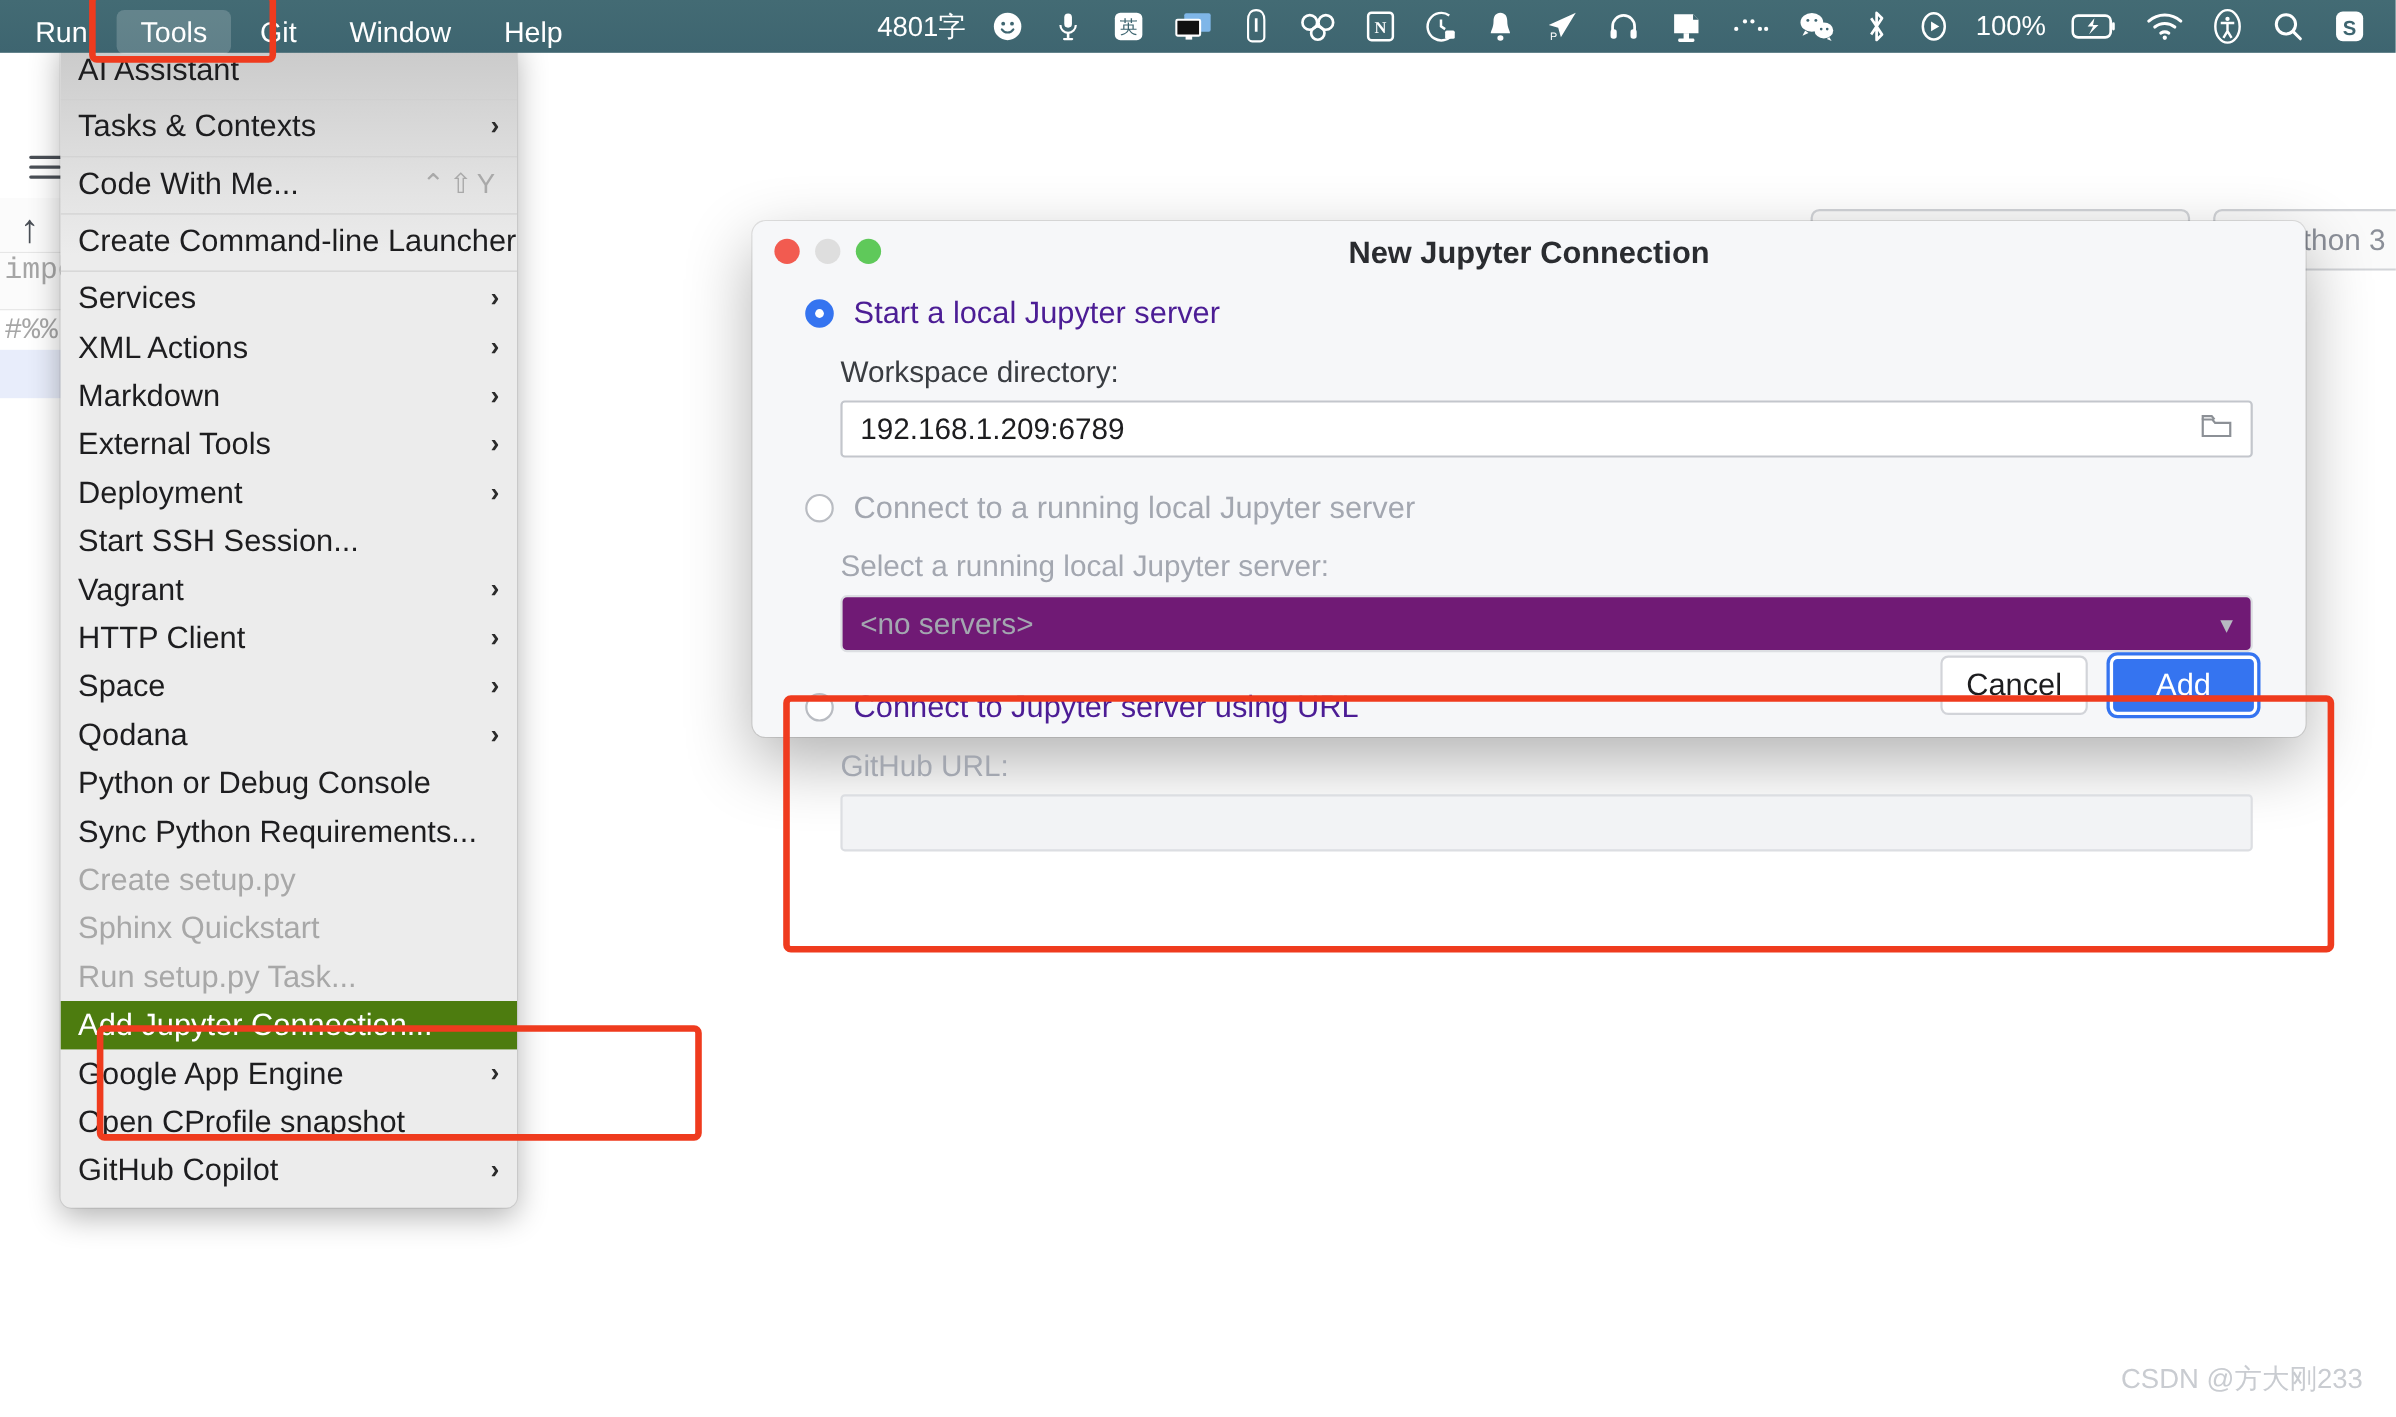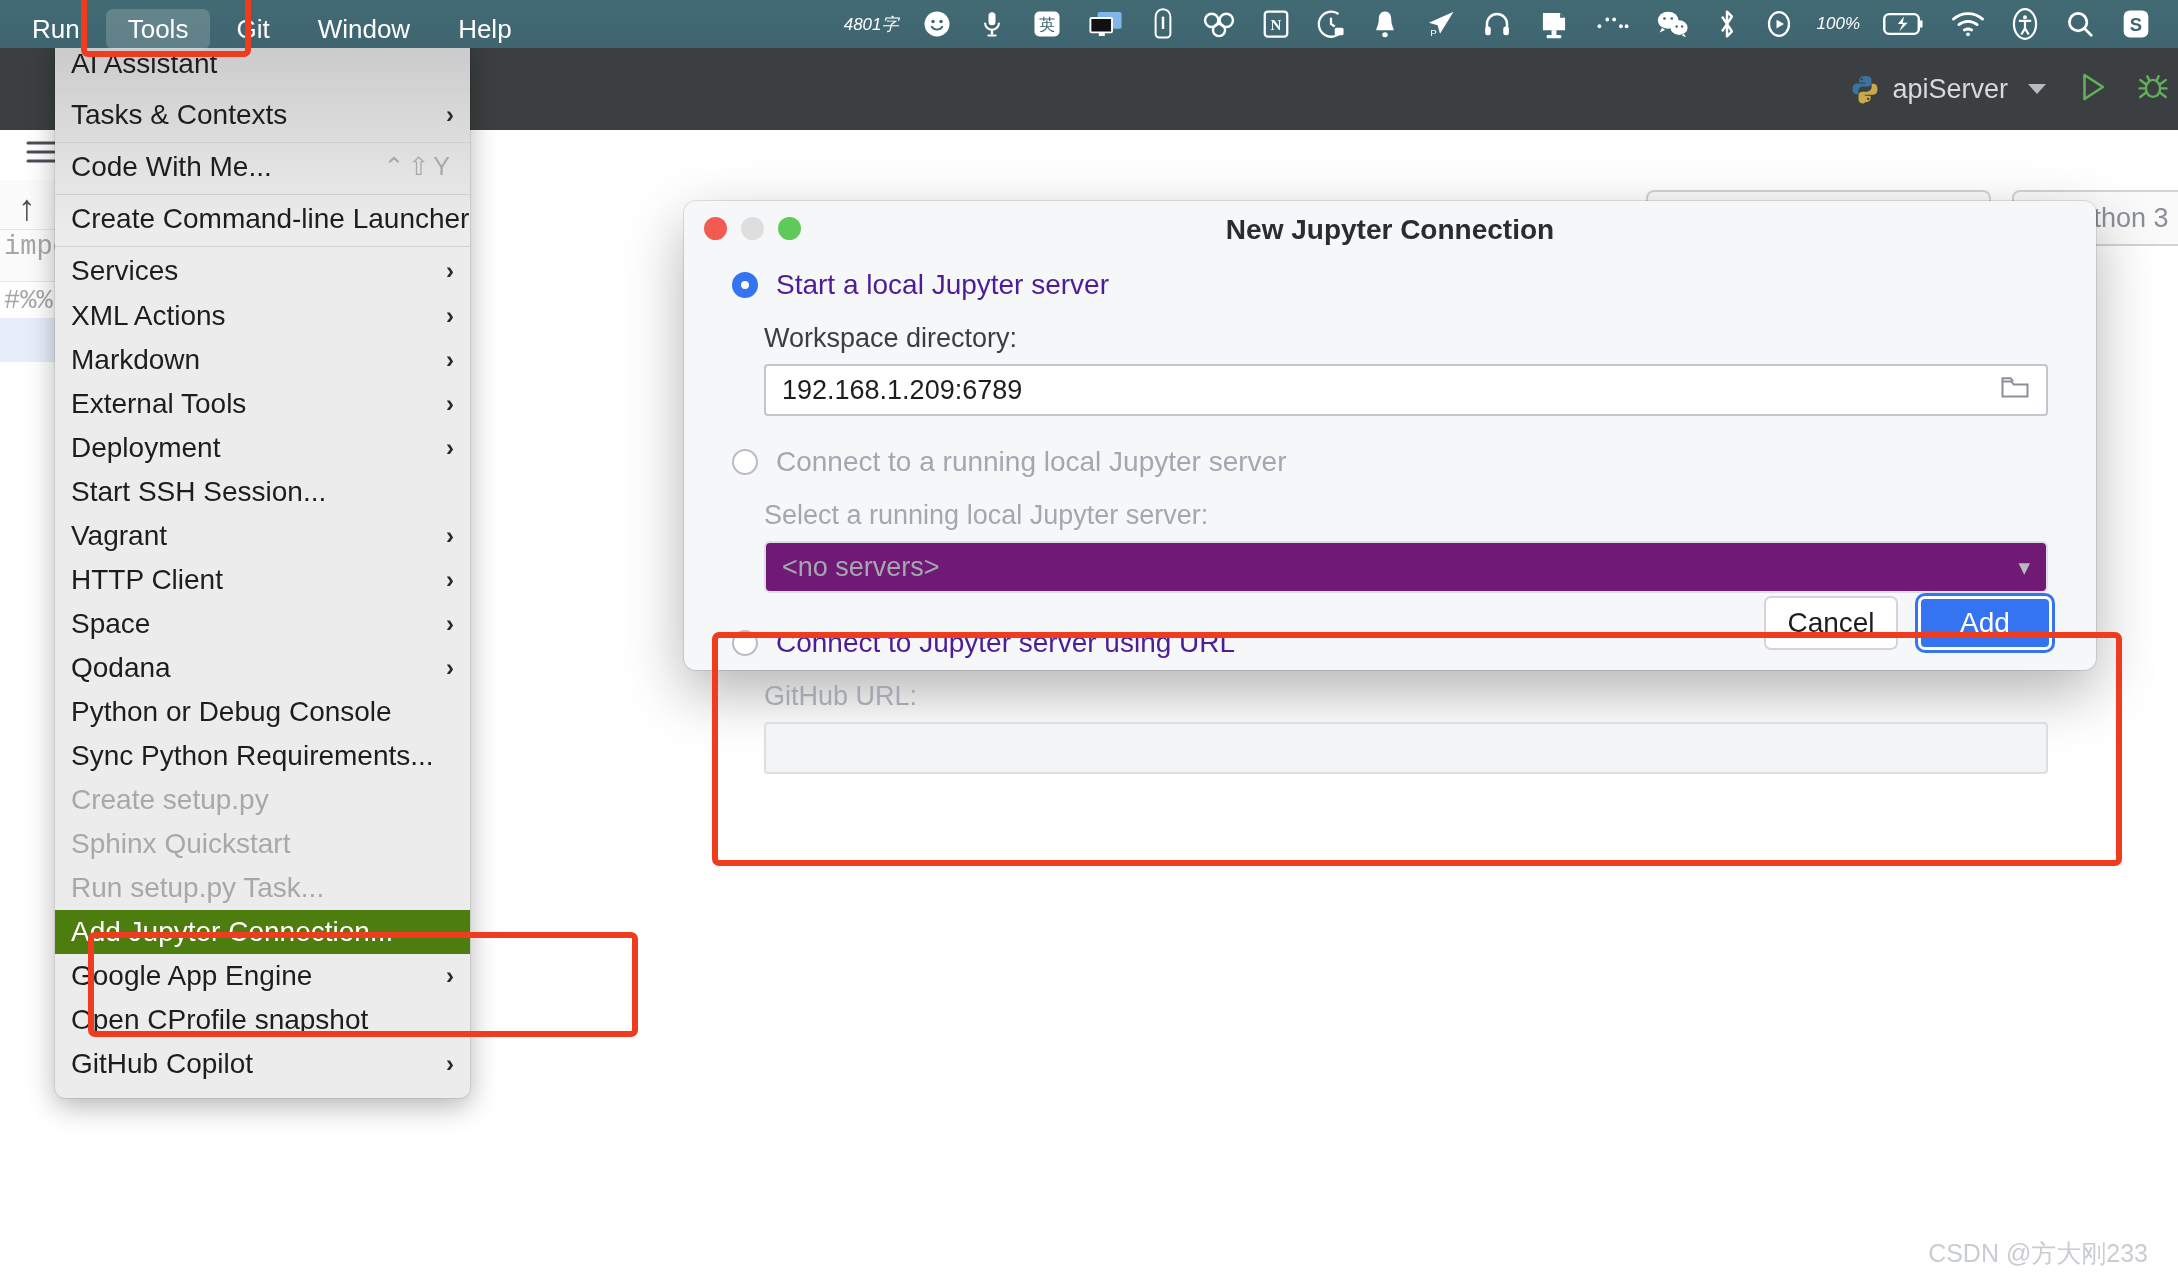--- a/index.html
+++ b/index.html
@@ -19,21 +19,21 @@
   }
   .mb-item {
     padding: 3px 22px; margin: 0 2px; border-radius: 7px;
     white-space: nowrap; line-height: 34px;
   }
   .mb-item.active { background: rgba(255,255,255,0.18); }
   .mb-right { margin-left: auto; display: flex; align-items: center; padding-right: 14px; }
   .tray { margin: 0 13px; display: flex; align-items: center; justify-content: center;
           height: 34px; color: #fff; }
   .tray svg { display: block; }
-  .tray-text { font-size: 17px; margin: 0 10px; white-space: nowrap; font-style: italic; }
+  .tray-text { font-size: 25px; margin: 0 10px; white-space: nowrap; }
 
   
   .ide-topbar {
     position: absolute; left: 0; top: 48px; width: 2178px; height: 82px;
     background: #3c3f41; z-index: 5;
   }
   .ide-topbar-inner { position: absolute; right: 0; top: 0; height: 82px;
     display: flex; align-items: center; padding-right: 8px; }
   .run-config { display: flex; align-items: center; color: #d6d9dd; font-size: 27px; gap: 12px; }
   .py-logo { width: 30px; height: 30px; position: relative; display:block; }
@@ -145,45 +145,20 @@
              box-shadow: 0 0 0 3px #3574f0; }
 
   .watermark { position: absolute; right: 30px; bottom: 18px; color: #c9ccd1;
                font-size: 25px; z-index: 70; }
 </style>
 </head>
 <body>
 
 <div id="root">
 
-  <div class="ide-topbar">
-    <div class="ide-topbar-inner">
-      <div class="run-config">
-        <span class="py-logo">
-          <svg width="30" height="30" viewBox="0 0 24 24">
-            <path d="M11.9 1.5c-2.6 0-4.4.9-4.4 2.9v2.3h4.6v.8H5.3c-2 0-3.3 1.5-3.3 4.3 0 2.7 1.1 4.4 3.1 4.4h1.6v-2.6c0-2.1 1.7-3.7 3.9-3.7h3.6c1.7 0 3-1.3 3-3V4.4c0-1.8-1.6-2.9-4.3-2.9zm-2.4 1.7c.5 0 .9.4.9.9s-.4.9-.9.9-.9-.4-.9-.9.4-.9.9-.9z" fill="#3b72a0"></path>
-            <path d="M12.1 22.5c2.6 0 4.4-.9 4.4-2.9v-2.3h-4.6v-.8h6.8c2 0 3.3-1.5 3.3-4.3 0-2.7-1.1-4.4-3.1-4.4h-1.6v2.6c0 2.1-1.7 3.7-3.9 3.7H9.8c-1.7 0-3 1.3-3 3v3.5c0 1.8 1.6 2.9 4.3 2.9zm2.4-1.7c-.5 0-.9-.4-.9-.9s.4-.9.9-.9.9.4.9.9-.4.9-.9.9z" fill="#c8aa4a"></path>
-          </svg>
-        </span>
-        <span>apiServer</span>
-        <span class="chev"></span>
-      </div>
-      <span class="run-btn">
-        <svg width="34" height="34" viewBox="0 0 24 24">
-            <path d="M6 3.5 L19 12 L6 20.5 Z" fill="none" stroke="#62b05a" stroke-width="1.8" stroke-linejoin="round"></path>
-          </svg>
-      </span>
-      <span class="dbg-btn">
-        <svg width="34" height="34" viewBox="0 0 24 24" stroke="#62b05a" stroke-width="1.7" fill="none" stroke-linecap="round">
-          <ellipse cx="12" cy="13" rx="5" ry="6"></ellipse>
-            <path d="M7 10 3 7M7 13H2.5M7 16l-4 3M17 10l4-3M17 13h4.5M17 16l4 3M9.5 7.5 8 4.5M14.5 7.5 16 4.5"></path>
-        </svg>
-      </span>
-    </div>
-  </div>
 
   <div class="ide-body"></div>
 
   <div class="white-band" style="left:0;top:130px;width:70px;height:50px;"></div>
   <div class="g-row" style="position:absolute;left:0;top:180px;width:70px;height:50px;z-index:3;"></div>
   <div class="g-row" style="position:absolute;left:0;top:230px;width:70px;height:52px;z-index:3;"></div>
   <div class="white-band" style="left:0;top:282px;width:70px;height:36px;"></div>
   <div class="sel-band" style="left:0;top:318px;width:70px;height:44px;"></div>
 
   <div class="hamburger">

